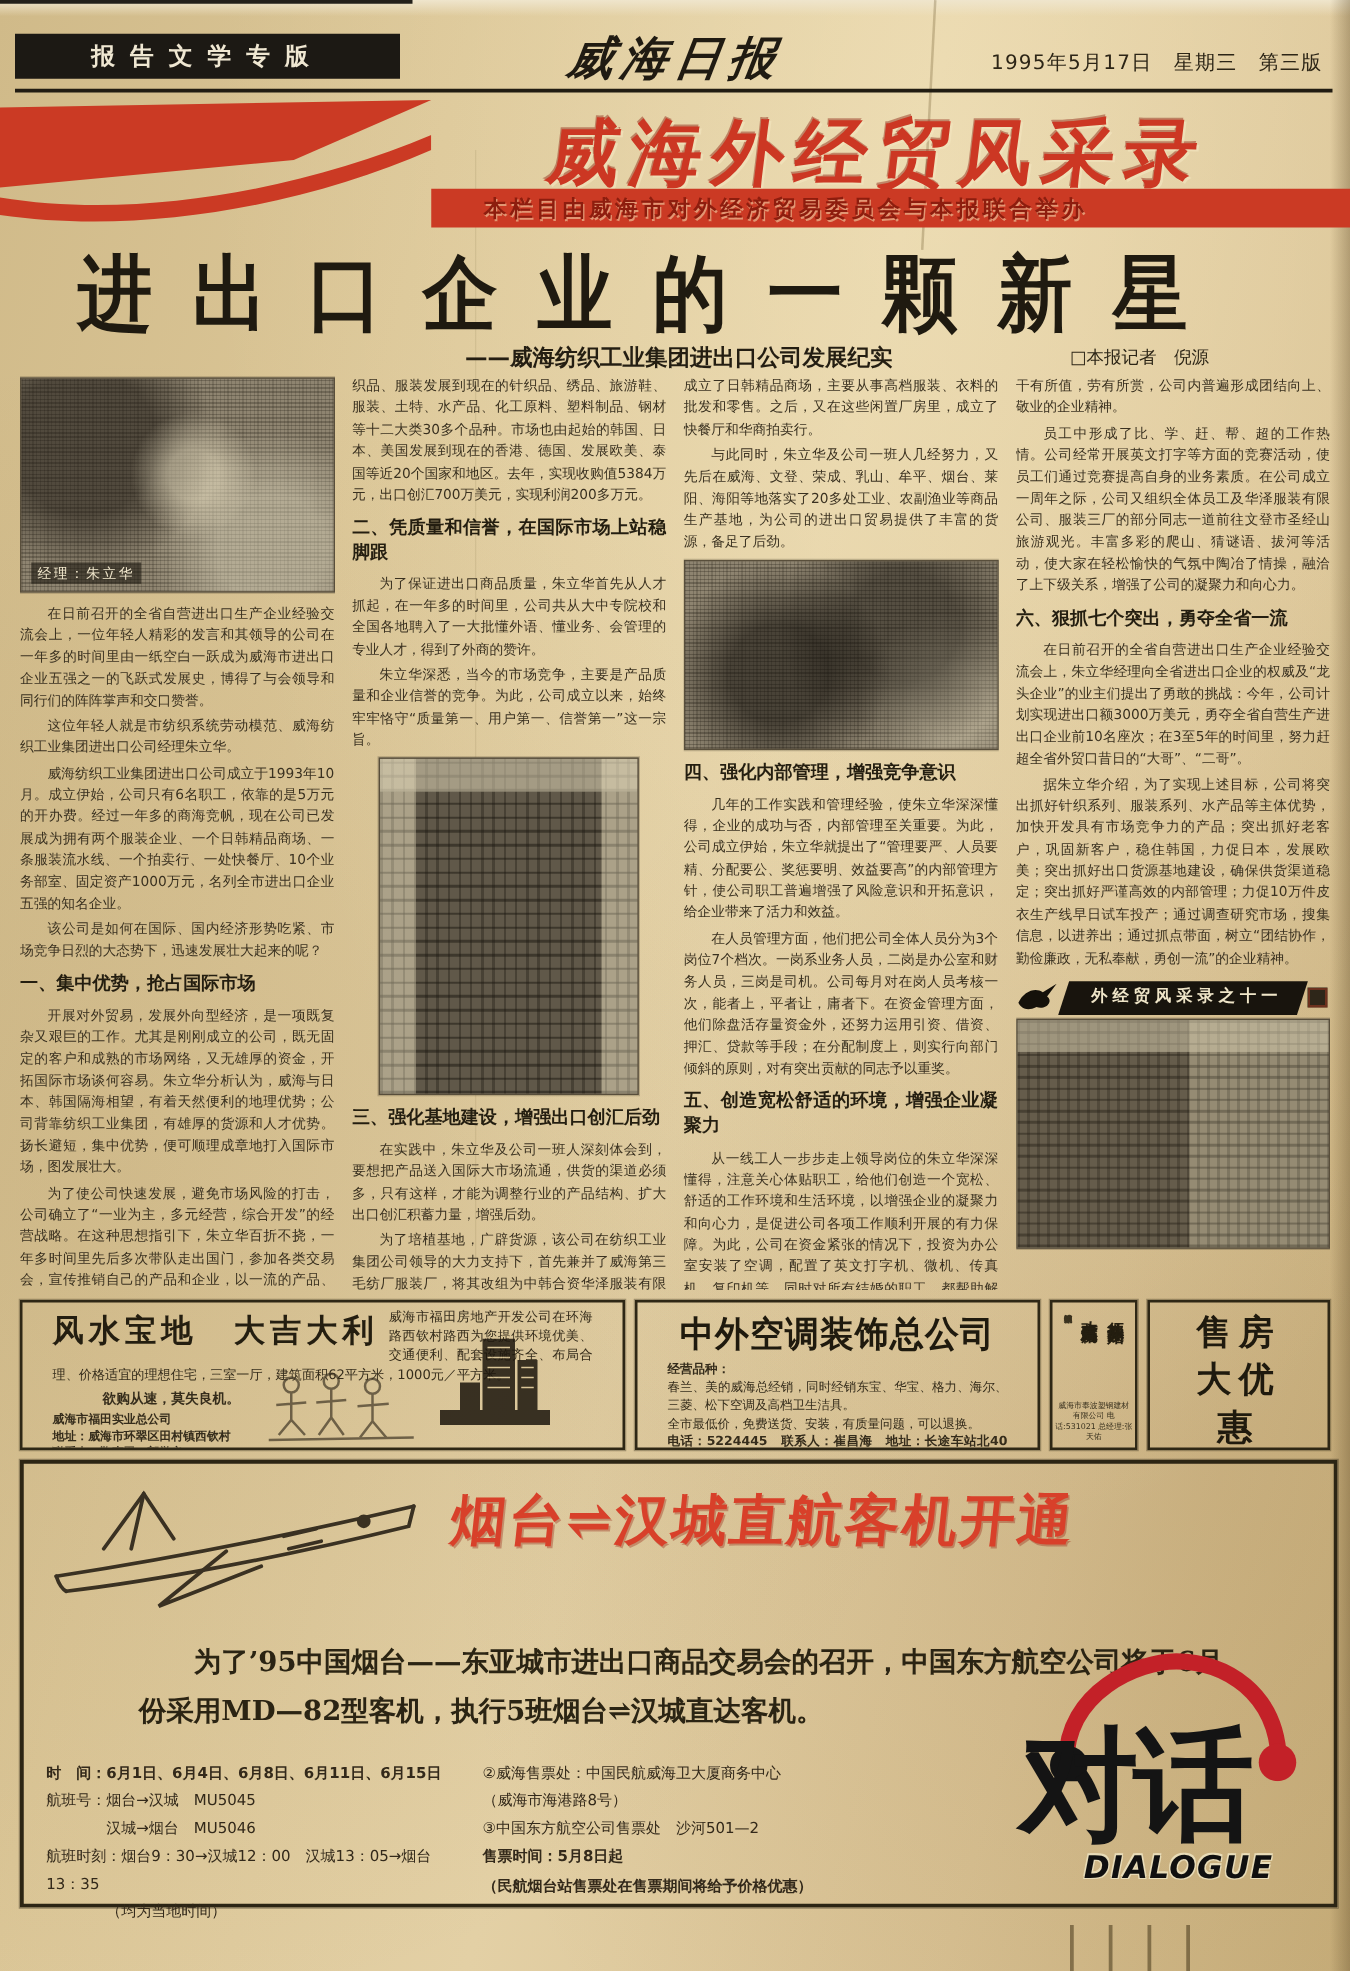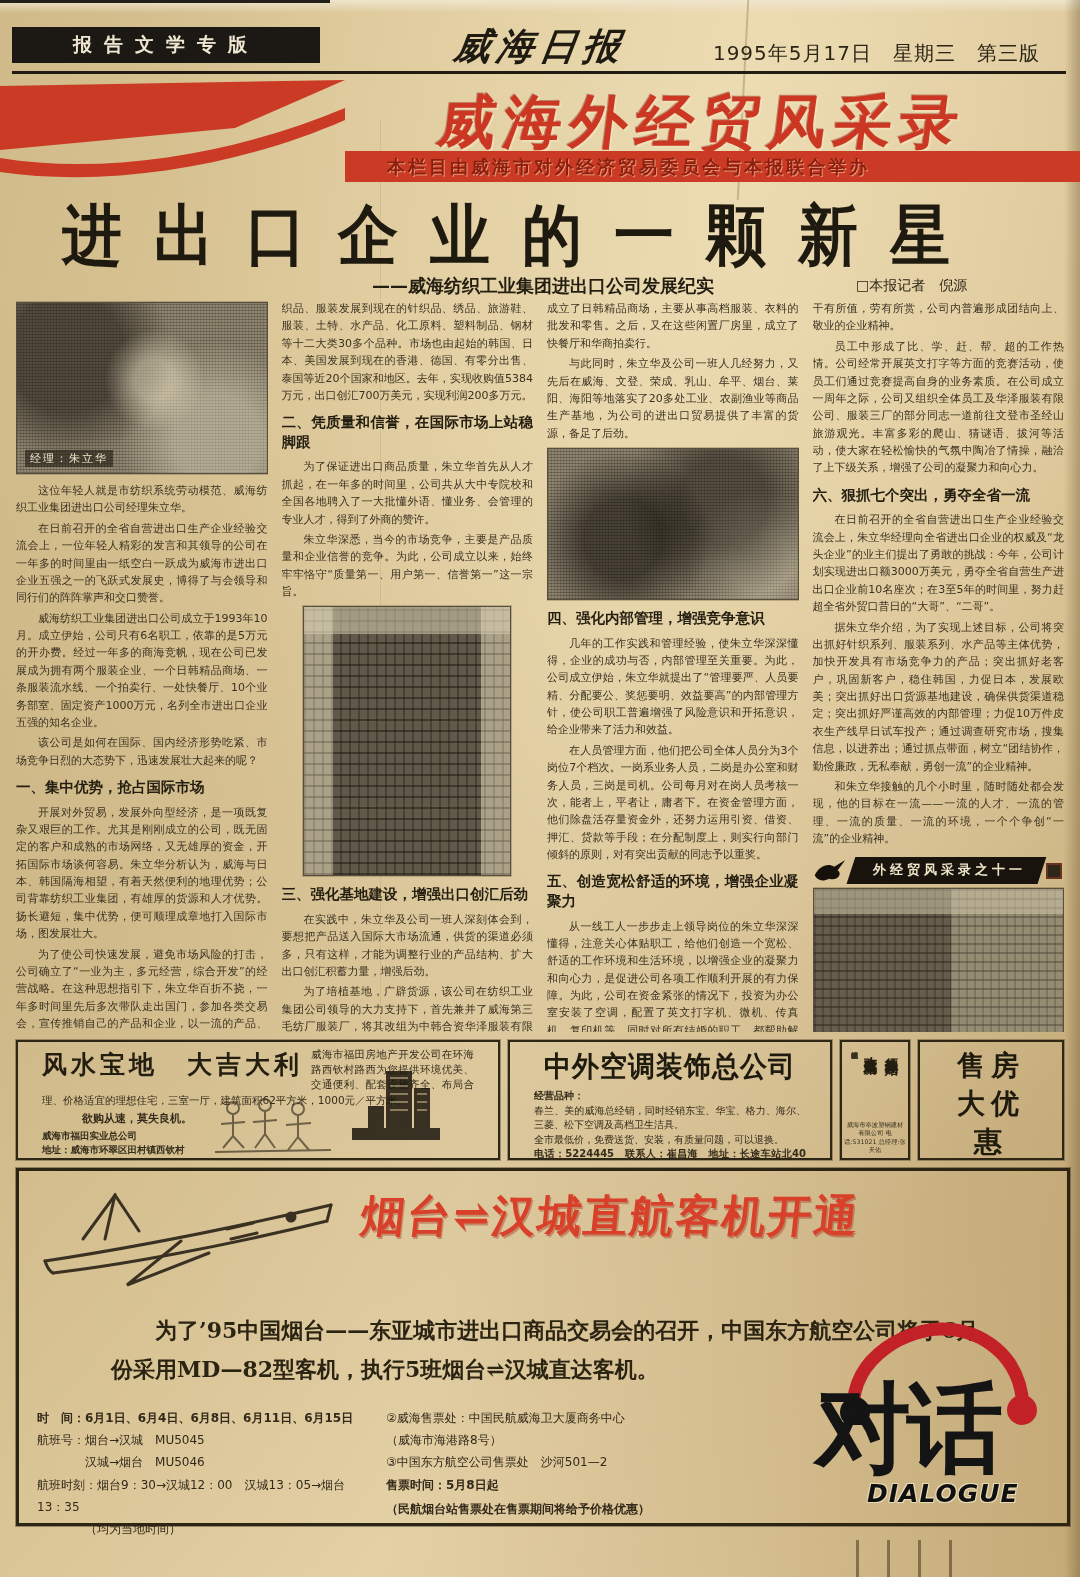--- a/index.html
+++ b/index.html
@@ -19,21 +19,21 @@
   .crease{position:absolute;background:rgba(110,88,48,.30);}
 
   
   .edition-tick{position:absolute;left:0;top:16;width:330px;height:3px;background:#23201a;}
   .edition-box{position:absolute;left:12px;top:27px;width:308px;height:36px;background:#1c1914;
     color:#efe7d2;font-size:19px;font-weight:bold;letter-spacing:12px;
     display:flex;align-items:center;justify-content:center;}
   .masthead{position:absolute;left:0;right:0;top:22px;text-align:center;
     font-family:"DejaVu Serif",serif;font-weight:bold;font-style:italic;font-size:37px;
     letter-spacing:6px;color:#201b12;transform:skewX(-8deg);}
-  .dateline{position:absolute;right:40px;top:40px;font-size:20px;color:#2c2516;letter-spacing:1px;}
+  .dateline{position:absolute;right:22px;top:40px;font-size:16px;color:#2c2516;letter-spacing:1px;}
   .header-rule{position:absolute;left:12px;right:14px;top:71px;height:3px;background:#211c12;}
 
   
   .swoosh{position:absolute;left:0;top:80px;width:345px;height:110px;}
   .banner-title{position:absolute;left:438px;top:84px;width:640px;
     font-family:"DejaVu Serif",serif;font-weight:bold;font-size:58px;letter-spacing:8px;
     color:#cc3723;transform:skewX(-7deg);white-space:nowrap;
     text-shadow:2px 2px 0 rgba(243,229,190,.65), -1px -1px 0 rgba(140,30,15,.45);}
   .banner-strap{position:absolute;left:345px;top:151px;width:735px;height:31px;background:#cb3a24;
     display:flex;align-items:center;}
@@ -168,31 +168,31 @@
 
   <div class="headline">进出口企业的一颗新星</div>
   <div class="deck">——威海纺织工业集团进出口公司发展纪实</div>
   <div class="byline">□本报记者　倪源</div>
 
   <div class="article">
     <div class="col">
       <div class="photo ph-portrait">
         <span class="cap">经理：朱立华</span>
       </div>
+      <p class="p">在日前召开的全省自营进出口生产企业经验交流会上，一位年轻人精彩的发言和其领导的公司在一年多的时间里由一纸空白一跃成为威海市进出口企业五强之一的飞跃式发展史，博得了与会领导和同行们的阵阵掌声和交口赞誉。</p>
       <p class="p">这位年轻人就是市纺织系统劳动模范、威海纺织工业集团进出口公司经理朱立华。</p>
-      <p class="p">在日前召开的全省自营进出口生产企业经验交流会上，一位年轻人精彩的发言和其领导的公司在一年多的时间里由一纸空白一跃成为威海市进出口企业五强之一的飞跃式发展史，博得了与会领导和同行们的阵阵掌声和交口赞誉。</p>
       <p class="p">威海纺织工业集团进出口公司成立于1993年10月。成立伊始，公司只有6名职工，依靠的是5万元的开办费。经过一年多的商海竞帆，现在公司已发展成为拥有两个服装企业、一个日韩精品商场、一条服装流水线、一个拍卖行、一处快餐厅、10个业务部室、固定资产1000万元，名列全市进出口企业五强的知名企业。</p>
       <p class="p">该公司是如何在国际、国内经济形势吃紧、市场竞争日烈的大态势下，迅速发展壮大起来的呢？</p>
       <div class="h">一、集中优势，抢占国际市场</div>
       <p class="p">开展对外贸易，发展外向型经济，是一项既复杂又艰巨的工作。尤其是刚刚成立的公司，既无固定的客户和成熟的市场网络，又无雄厚的资金，开拓国际市场谈何容易。朱立华分析认为，威海与日本、韩国隔海相望，有着天然便利的地理优势；公司背靠纺织工业集团，有雄厚的货源和人才优势。扬长避短，集中优势，便可顺理成章地打入国际市场，图发展壮大。</p>
       <p class="p">为了使公司快速发展，避免市场风险的打击，公司确立了“一业为主，多元经营，综合开发”的经营战略。在这种思想指引下，朱立华百折不挠，一年多时间里先后多次带队走出国门，参加各类交易会，宣传推销自己的产品和企业，以一流的产品、一流的信誉广交客户。</p>
 
     </div>
     <div class="col">
-      <p class="p" style="text-indent:0;">织品、服装发展到现在的针织品、绣品、旅游鞋、服装、土特、水产品、化工原料、塑料制品、钢材等十二大类30多个品种。市场也由起始的韩国、日本、美国发展到现在的香港、德国、有零分出售、泰国等近20个国家和地区。去年，实现收购值5384万元，出口创汇700万美元，实现利润200多万元。</p>
+      <p class="p" style="text-indent:0;">织品、服装发展到现在的针织品、绣品、旅游鞋、服装、土特、水产品、化工原料、塑料制品、钢材等十二大类30多个品种。市场也由起始的韩国、日本、美国发展到现在的香港、德国、发展欧美、泰国等近20个国家和地区。去年，实现收购值5384万元，出口创汇700万美元，实现利润200多万元。</p>
       <div class="h">二、凭质量和信誉，在国际市场上站稳脚跟</div>
       <p class="p">为了保证进出口商品质量，朱立华首先从人才抓起，在一年多的时间里，公司共从大中专院校和全国各地聘入了一大批懂外语、懂业务、会管理的专业人才，得到了外商的赞许。</p>
       <p class="p">朱立华深悉，当今的市场竞争，主要是产品质量和企业信誉的竞争。为此，公司成立以来，始终牢牢恪守“质量第一、用户第一、信誉第一”这一宗旨。</p>
       <div class="photo ph-building"></div>
       <div class="h">三、强化基地建设，增强出口创汇后劲</div>
       <p class="p">在实践中，朱立华及公司一班人深刻体会到，要想把产品送入国际大市场流通，供货的渠道必须多，只有这样，才能为调整行业的产品结构、扩大出口创汇积蓄力量，增强后劲。</p>
       <p class="p">为了培植基地，广辟货源，该公司在纺织工业集团公司领导的大力支持下，首先兼并了威海第三毛纺厂服装厂，将其改组为中韩合资华泽服装有限公司。去年年底，该厂实现工业产值810万元，出口创汇35万美元。今年7月，该公司又兼并了连年亏损停产状态的威海市服装三厂和韩国“工艺品”厂，为加快企业技术改造步伐，公司投资600万元，购置了服装、设备，成功地建起10万件皮衣生产线。去年10月，该公司又利用服装三厂的部分闲置厂房，</p>
     </div>
     <div class="col">
       <p class="p" style="text-indent:0;">成立了日韩精品商场，主要从事高档服装、衣料的批发和零售。之后，又在这些闲置厂房里，成立了快餐厅和华商拍卖行。</p>
@@ -204,21 +204,20 @@
       <div class="h">五、创造宽松舒适的环境，增强企业凝聚力</div>
       <p class="p">从一线工人一步步走上领导岗位的朱立华深深懂得，注意关心体贴职工，给他们创造一个宽松、舒适的工作环境和生活环境，以增强企业的凝聚力和向心力，是促进公司各项工作顺利开展的有力保障。为此，公司在资金紧张的情况下，投资为办公室安装了空调，配置了英文打字机、微机、传真机、复印机等，同时对所有结婚的职工，都帮助解决住房问题，这几方面的关怀极大提高了全体员工的工作热情和办事效率。</p>
 
     </div>
     <div class="col">
       <p class="p" style="text-indent:0;">干有所值，劳有所赏，公司内普遍形成团结向上、敬业的企业精神。</p>
       <p class="p">员工中形成了比、学、赶、帮、超的工作热情。公司经常开展英文打字等方面的竞赛活动，使员工们通过竞赛提高自身的业务素质。在公司成立一周年之际，公司又组织全体员工及华泽服装有限公司、服装三厂的部分同志一道前往文登市圣经山旅游观光。丰富多彩的爬山、猜谜语、拔河等活动，使大家在轻松愉快的气氛中陶冶了情操，融洽了上下级关系，增强了公司的凝聚力和向心力。</p>
       <div class="h">六、狠抓七个突出，勇夺全省一流</div>
       <p class="p">在日前召开的全省自营进出口生产企业经验交流会上，朱立华经理向全省进出口企业的权威及“龙头企业”的业主们提出了勇敢的挑战：今年，公司计划实现进出口额3000万美元，勇夺全省自营生产进出口企业前10名座次；在3至5年的时间里，努力赶超全省外贸口昔日的“大哥”、“二哥”。</p>
       <p class="p">据朱立华介绍，为了实现上述目标，公司将突出抓好针织系列、服装系列、水产品等主体优势，加快开发具有市场竞争力的产品；突出抓好老客户，巩固新客户，稳住韩国，力促日本，发展欧美；突出抓好出口货源基地建设，确保供货渠道稳定；突出抓好严谨高效的内部管理；力促10万件皮衣生产线早日试车投产；通过调查研究市场，搜集信息，以进养出；通过抓点带面，树立“团结协作，勤俭廉政，无私奉献，勇创一流”的企业精神。</p>
-      <p class="p">和朱立华接触的几个小时里，随时随处都会发现，他的目标在一流——一流的人才、一流的管理、一流的质量、一流的环境，一个个争创“一流”的企业精神。</p>
       <div class="badge">
         <svg width="34" height="26" viewBox="0 0 40 30">
           <path d="M2,20 C7,9 18,5 25,10 L38,2 L29,14 C35,18 29,27 19,24 C11,28 5,26 2,20 Z" fill="#15110a"></path>
         </svg>
         <div class="flag">
           <span>外经贸风采录之十一</span>
         </div>
         <div class="seal"></div>
       </div>
       <div class="photo ph-building2"></div>

